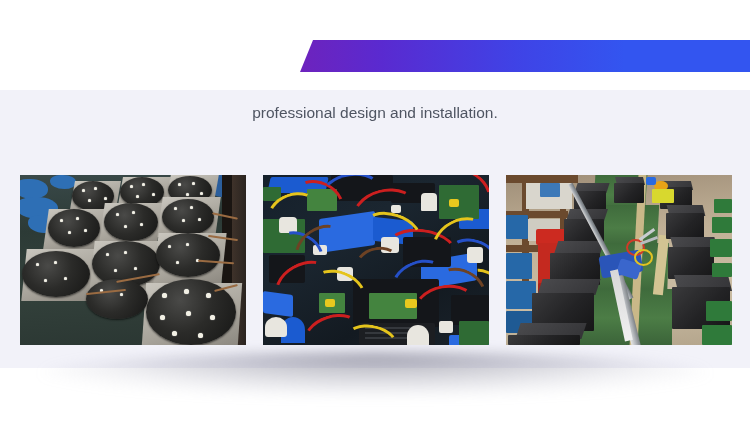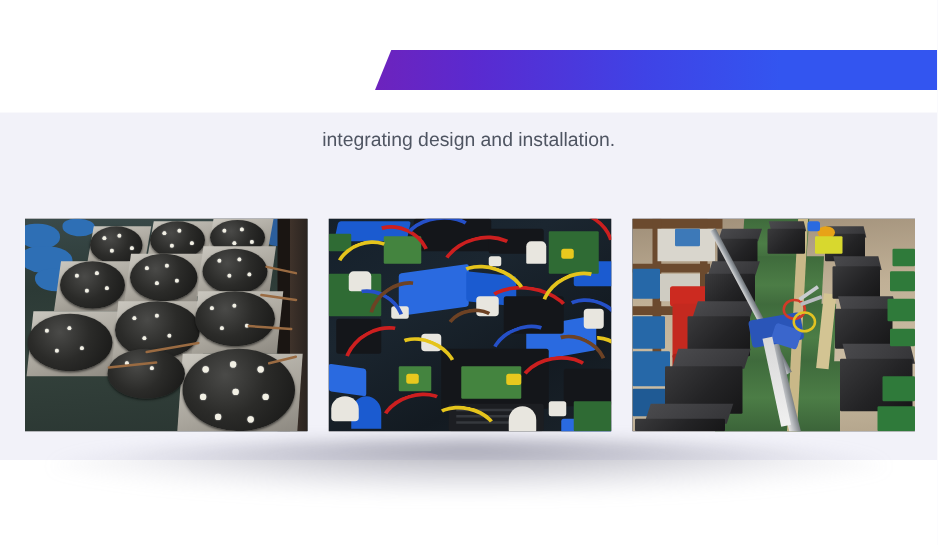--- a/index.html
+++ b/index.html
@@ -262,21 +262,21 @@
 </head>
 <body>
 
 <div class="page">
 
   <div class="banner">
     <div class="banner-bar-right"></div>
   </div>
 
   <div class="intro">
-    <span class="line2">integrating design and installation.</span>
+    <span class="line2">professional design and installation.</span>
   </div>
 
   <div class="gallery">
 
     <div class="photo">
       <div class="scene">
         <div class="p1-bg"></div>
 
         <div class="p1-blue" style="left:-6px;top:4px;width:34px;height:20px;"></div>
         <div class="p1-blue" style="left:-4px;top:22px;width:42px;height:22px;"></div>

